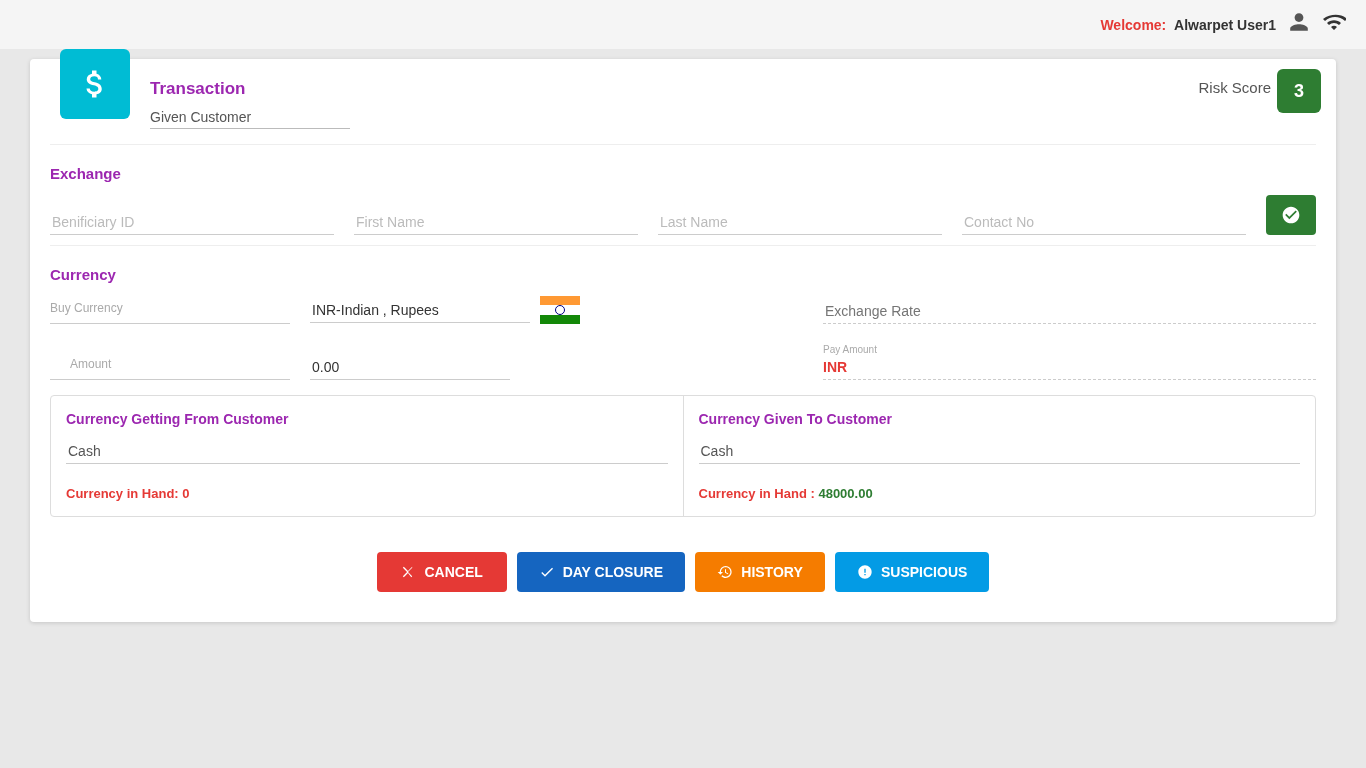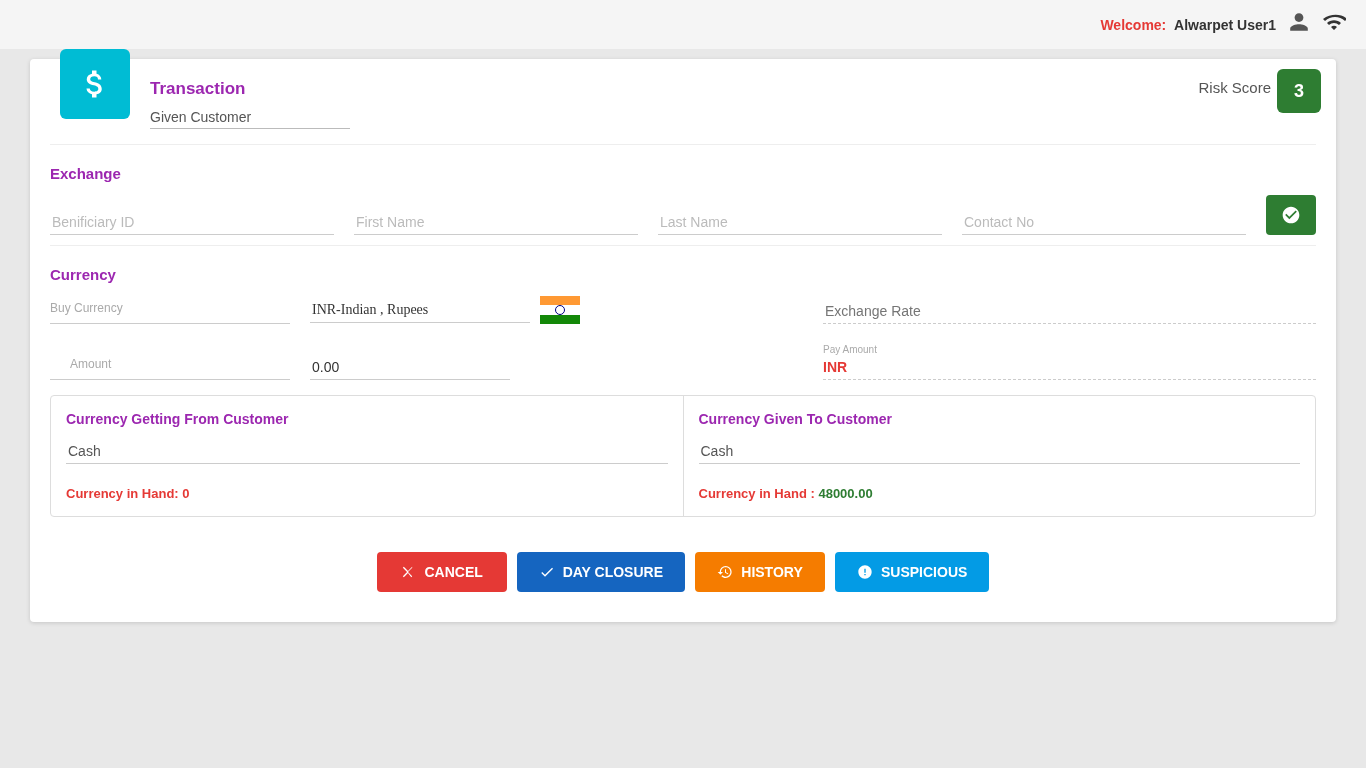--- a/index.html
+++ b/index.html
@@ -173,21 +173,20 @@
     }
     .currency-select-wrap input {
       border: none;
       border-bottom: 1px solid #ccc;
       outline: none;
       padding: 4px 2px;
       font-size: 14px;
       color: #333;
       background: transparent;
       flex: 1;
-      font-family: Liberation Serif, serif;
     }
     .india-flag {
       width: 40px;
       height: 28px;
       display: flex;
       flex-direction: column;
       flex-shrink: 0;
     }
     .flag-stripe-top { background: #FF9933; flex: 1; }
     .flag-stripe-mid {

